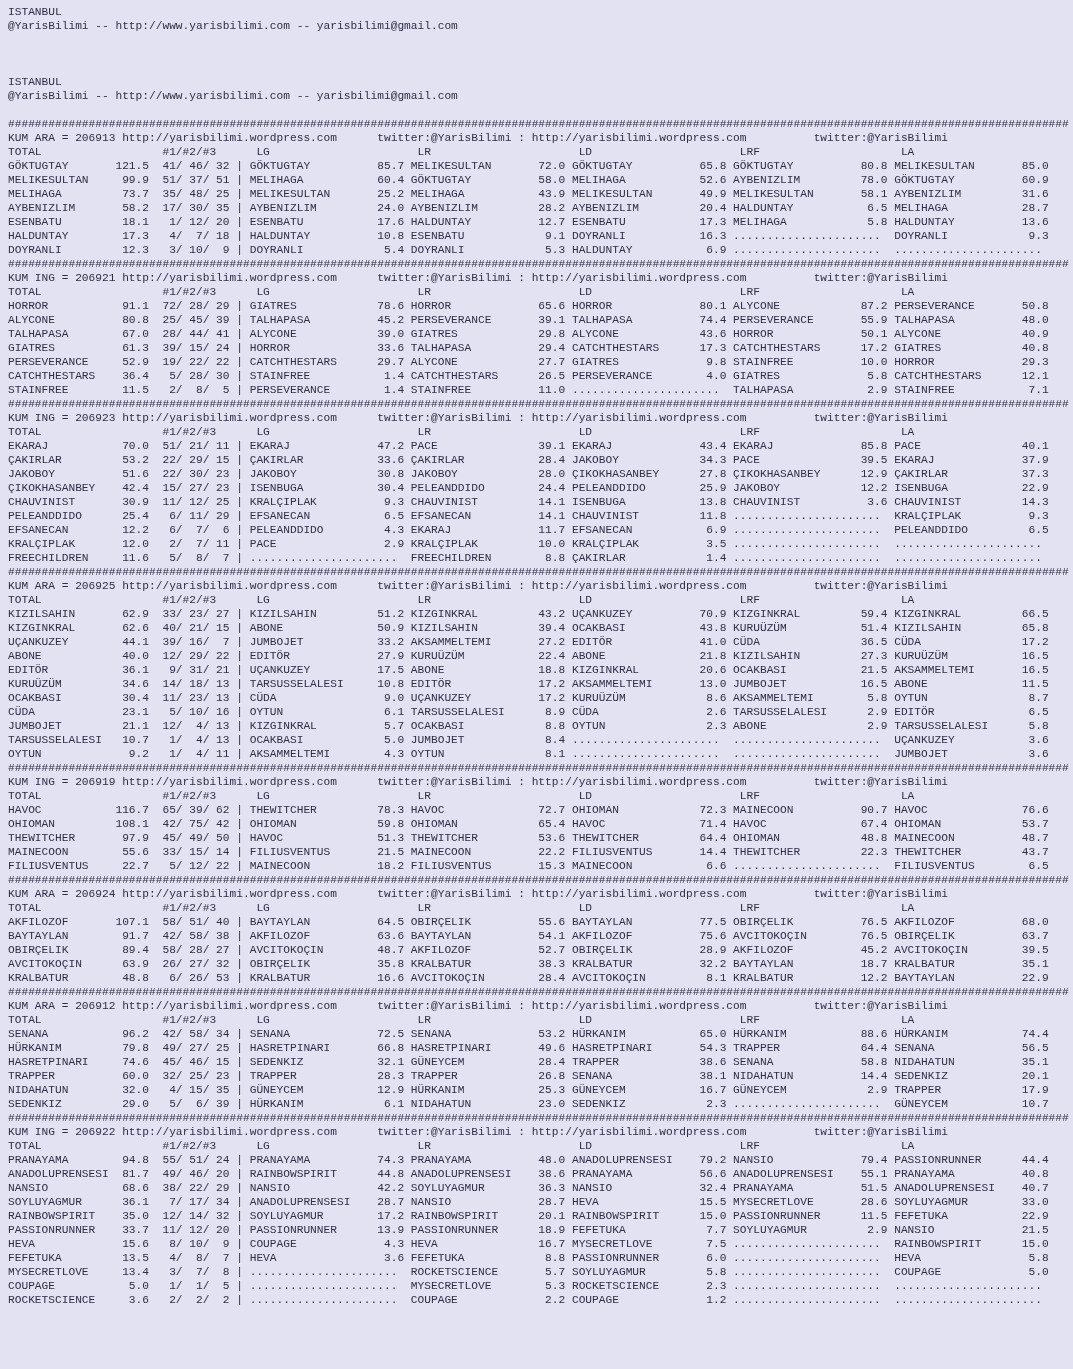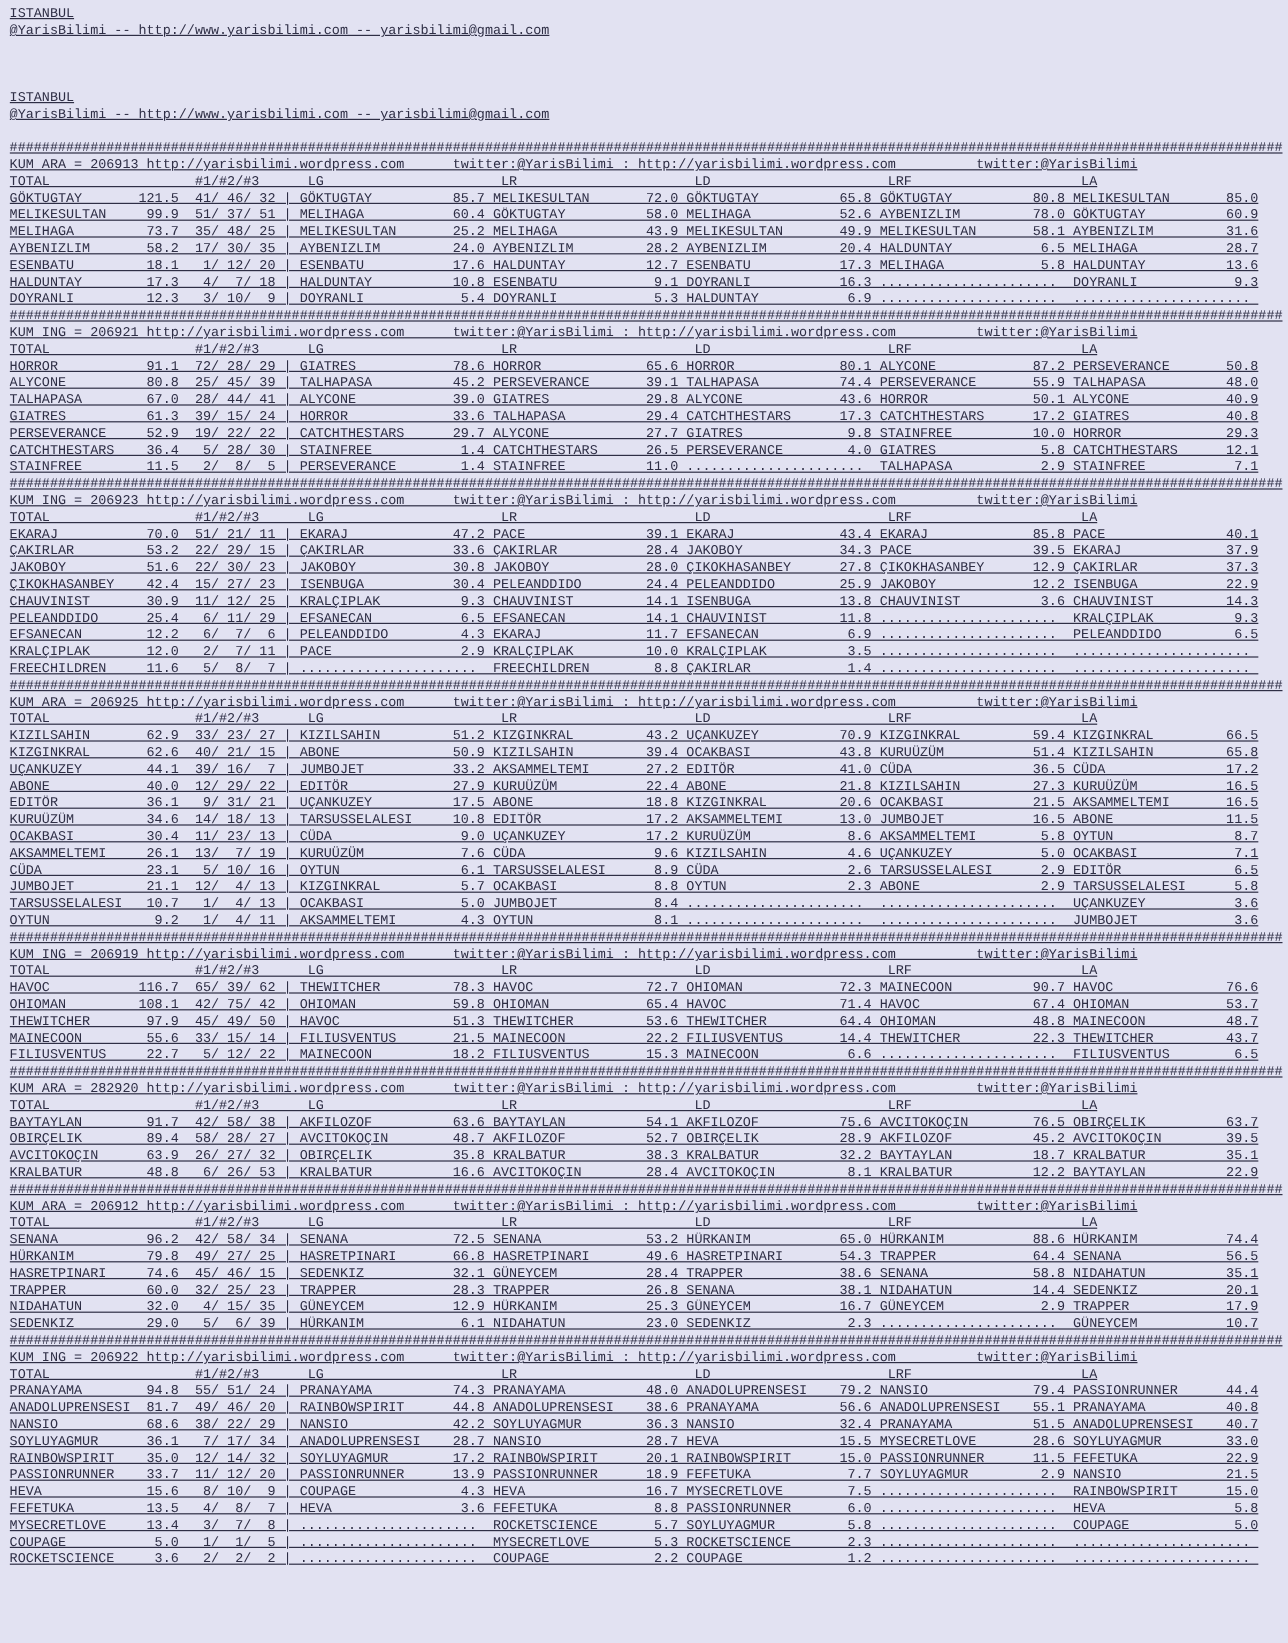--- a/index.html
+++ b/index.html
@@ -11,21 +11,20 @@
     overflow: hidden;
   }
   .doc {
     box-sizing: border-box;
     width: 1073px;
     padding: 5px 0 0 8px;
     font-family: "Liberation Mono", "DejaVu Sans Mono", monospace;
     font-size: 11.2px;
     line-height: 14px;
     color: #2e2e45;
-    text-decoration: underline;
   }
   .line {
     white-space: pre;
     height: 14px;
     overflow: hidden;
   }
   .gap1 { height: 14px; }
   .gap3 { height: 42px; }
 </style>
 </head>
@@ -78,36 +77,36 @@
       <div class="line">##############################################################################################################################################################</div>
       <div class="line">KUM ARA = 206925 http://yarisbilimi.wordpress.com      twitter:@YarisBilimi : http://yarisbilimi.wordpress.com          twitter:@YarisBilimi</div>
       <div class="line">TOTAL                  #1/#2/#3      LG                      LR                      LD                      LRF                     LA</div>
       <div class="line">KIZILSAHIN       62.9  33/ 23/ 27 | KIZILSAHIN         51.2 KIZGINKRAL         43.2 UÇANKUZEY          70.9 KIZGINKRAL         59.4 KIZGINKRAL         66.5</div>
       <div class="line">KIZGINKRAL       62.6  40/ 21/ 15 | ABONE              50.9 KIZILSAHIN         39.4 OCAKBASI           43.8 KURUÜZÜM           51.4 KIZILSAHIN         65.8</div>
       <div class="line">UÇANKUZEY        44.1  39/ 16/  7 | JUMBOJET           33.2 AKSAMMELTEMI       27.2 EDITÖR             41.0 CÜDA               36.5 CÜDA               17.2</div>
       <div class="line">ABONE            40.0  12/ 29/ 22 | EDITÖR             27.9 KURUÜZÜM           22.4 ABONE              21.8 KIZILSAHIN         27.3 KURUÜZÜM           16.5</div>
       <div class="line">EDITÖR           36.1   9/ 31/ 21 | UÇANKUZEY          17.5 ABONE              18.8 KIZGINKRAL         20.6 OCAKBASI           21.5 AKSAMMELTEMI       16.5</div>
       <div class="line">KURUÜZÜM         34.6  14/ 18/ 13 | TARSUSSELALESI     10.8 EDITÖR             17.2 AKSAMMELTEMI       13.0 JUMBOJET           16.5 ABONE              11.5</div>
       <div class="line">OCAKBASI         30.4  11/ 23/ 13 | CÜDA                9.0 UÇANKUZEY          17.2 KURUÜZÜM            8.6 AKSAMMELTEMI        5.8 OYTUN               8.7</div>
-      <div class="line">AKSAMMELTEMI     26.1  13/  7/ 19 | KURUÜZÜM            7.6 CÜDA                9.6 KIZILSAHIN          4.6 UÇANKUZEY           5.0 OCAKBASI            7.1</div>
       <div class="line">CÜDA             23.1   5/ 10/ 16 | OYTUN               6.1 TARSUSSELALESI      8.9 CÜDA                2.6 TARSUSSELALESI      2.9 EDITÖR              6.5</div>
       <div class="line">JUMBOJET         21.1  12/  4/ 13 | KIZGINKRAL          5.7 OCAKBASI            8.8 OYTUN               2.3 ABONE               2.9 TARSUSSELALESI      5.8</div>
       <div class="line">TARSUSSELALESI   10.7   1/  4/ 13 | OCAKBASI            5.0 JUMBOJET            8.4 ......................  ......................  UÇANKUZEY           3.6</div>
       <div class="line">OYTUN             9.2   1/  4/ 11 | AKSAMMELTEMI        4.3 OYTUN               8.1 ......................  ......................  JUMBOJET            3.6</div>
       <div class="line">##############################################################################################################################################################</div>
       <div class="line">KUM ING = 206919 http://yarisbilimi.wordpress.com      twitter:@YarisBilimi : http://yarisbilimi.wordpress.com          twitter:@YarisBilimi</div>
       <div class="line">TOTAL                  #1/#2/#3      LG                      LR                      LD                      LRF                     LA</div>
       <div class="line">HAVOC           116.7  65/ 39/ 62 | THEWITCHER         78.3 HAVOC              72.7 OHIOMAN            72.3 MAINECOON          90.7 HAVOC              76.6</div>
       <div class="line">OHIOMAN         108.1  42/ 75/ 42 | OHIOMAN            59.8 OHIOMAN            65.4 HAVOC              71.4 HAVOC              67.4 OHIOMAN            53.7</div>
       <div class="line">THEWITCHER       97.9  45/ 49/ 50 | HAVOC              51.3 THEWITCHER         53.6 THEWITCHER         64.4 OHIOMAN            48.8 MAINECOON          48.7</div>
       <div class="line">MAINECOON        55.6  33/ 15/ 14 | FILIUSVENTUS       21.5 MAINECOON          22.2 FILIUSVENTUS       14.4 THEWITCHER         22.3 THEWITCHER         43.7</div>
       <div class="line">FILIUSVENTUS     22.7   5/ 12/ 22 | MAINECOON          18.2 FILIUSVENTUS       15.3 MAINECOON           6.6 ......................  FILIUSVENTUS        6.5</div>
       <div class="line">##############################################################################################################################################################</div>
-      <div class="line">KUM ARA = 282920 http://yarisbilimi.wordpress.com      twitter:@YarisBilimi : http://yarisbilimi.wordpress.com          twitter:@YarisBilimi</div>
+      <div class="line">KUM ARA = 206924 http://yarisbilimi.wordpress.com      twitter:@YarisBilimi : http://yarisbilimi.wordpress.com          twitter:@YarisBilimi</div>
       <div class="line">TOTAL                  #1/#2/#3      LG                      LR                      LD                      LRF                     LA</div>
+      <div class="line">AKFILOZOF       107.1  58/ 51/ 40 | BAYTAYLAN          64.5 OBIRÇELIK          55.6 BAYTAYLAN          77.5 OBIRÇELIK          76.5 AKFILOZOF          68.0</div>
       <div class="line">BAYTAYLAN        91.7  42/ 58/ 38 | AKFILOZOF          63.6 BAYTAYLAN          54.1 AKFILOZOF          75.6 AVCITOKOÇIN        76.5 OBIRÇELIK          63.7</div>
       <div class="line">OBIRÇELIK        89.4  58/ 28/ 27 | AVCITOKOÇIN        48.7 AKFILOZOF          52.7 OBIRÇELIK          28.9 AKFILOZOF          45.2 AVCITOKOÇIN        39.5</div>
       <div class="line">AVCITOKOÇIN      63.9  26/ 27/ 32 | OBIRÇELIK          35.8 KRALBATUR          38.3 KRALBATUR          32.2 BAYTAYLAN          18.7 KRALBATUR          35.1</div>
       <div class="line">KRALBATUR        48.8   6/ 26/ 53 | KRALBATUR          16.6 AVCITOKOÇIN        28.4 AVCITOKOÇIN         8.1 KRALBATUR          12.2 BAYTAYLAN          22.9</div>
       <div class="line">##############################################################################################################################################################</div>
       <div class="line">KUM ARA = 206912 http://yarisbilimi.wordpress.com      twitter:@YarisBilimi : http://yarisbilimi.wordpress.com          twitter:@YarisBilimi</div>
       <div class="line">TOTAL                  #1/#2/#3      LG                      LR                      LD                      LRF                     LA</div>
       <div class="line">SENANA           96.2  42/ 58/ 34 | SENANA             72.5 SENANA             53.2 HÜRKANIM           65.0 HÜRKANIM           88.6 HÜRKANIM           74.4</div>
       <div class="line">HÜRKANIM         79.8  49/ 27/ 25 | HASRETPINARI       66.8 HASRETPINARI       49.6 HASRETPINARI       54.3 TRAPPER            64.4 SENANA             56.5</div>
       <div class="line">HASRETPINARI     74.6  45/ 46/ 15 | SEDENKIZ           32.1 GÜNEYCEM           28.4 TRAPPER            38.6 SENANA             58.8 NIDAHATUN          35.1</div>

